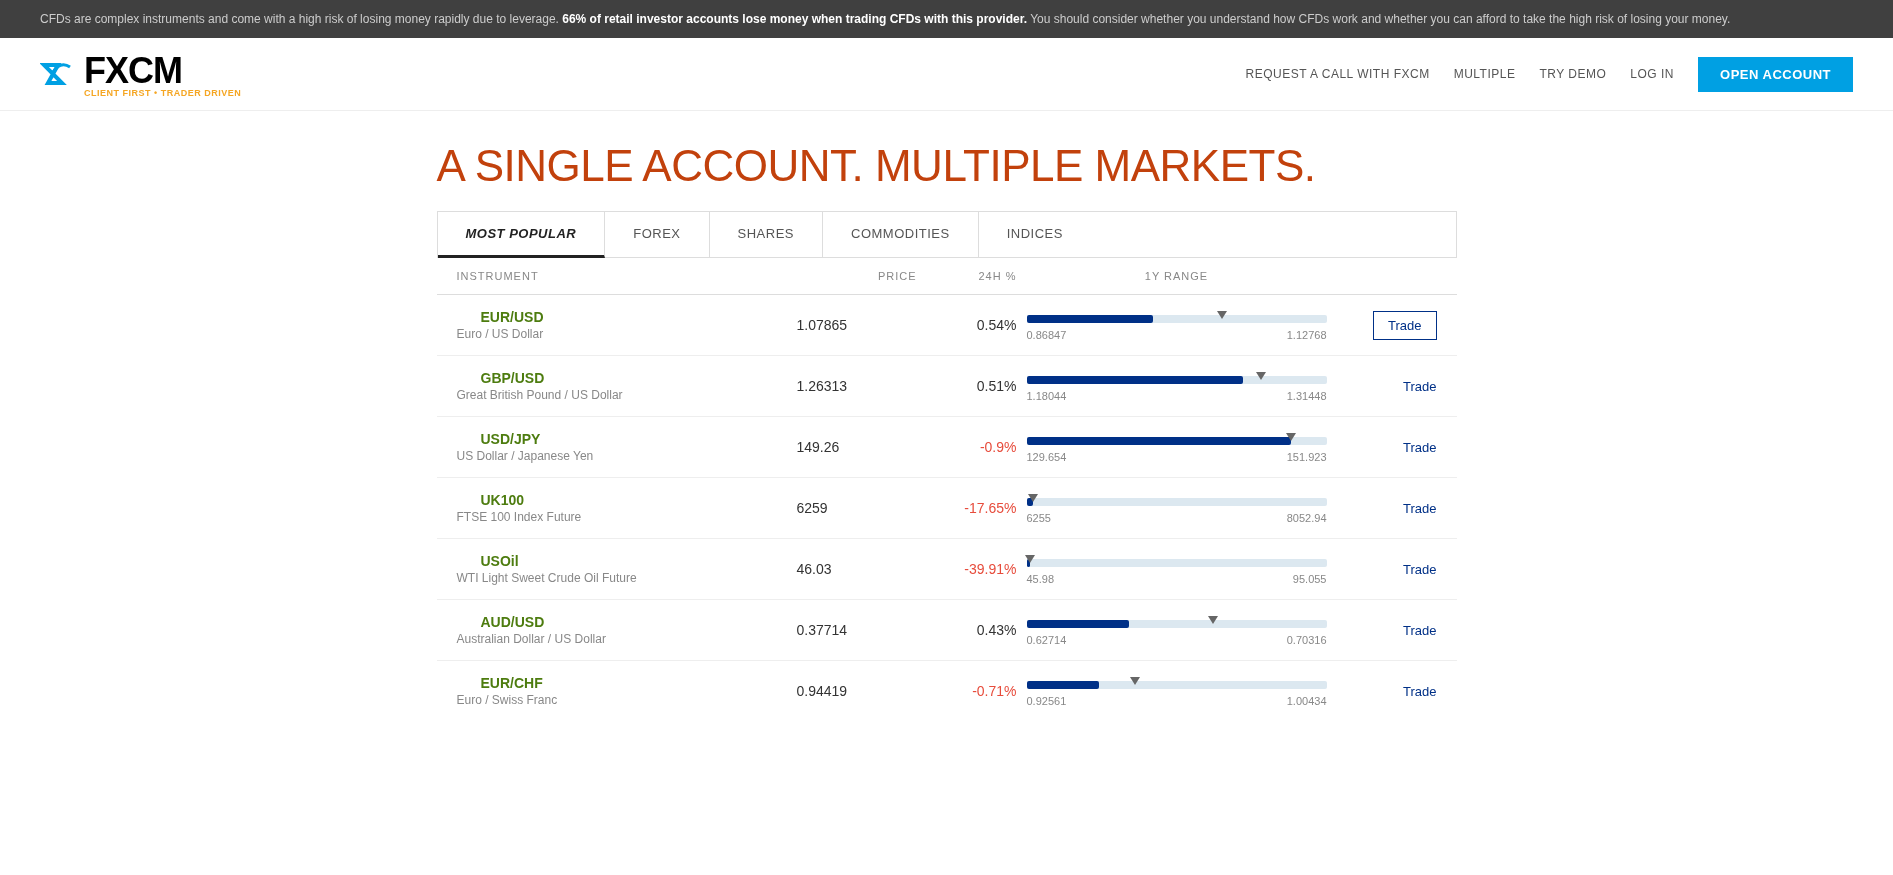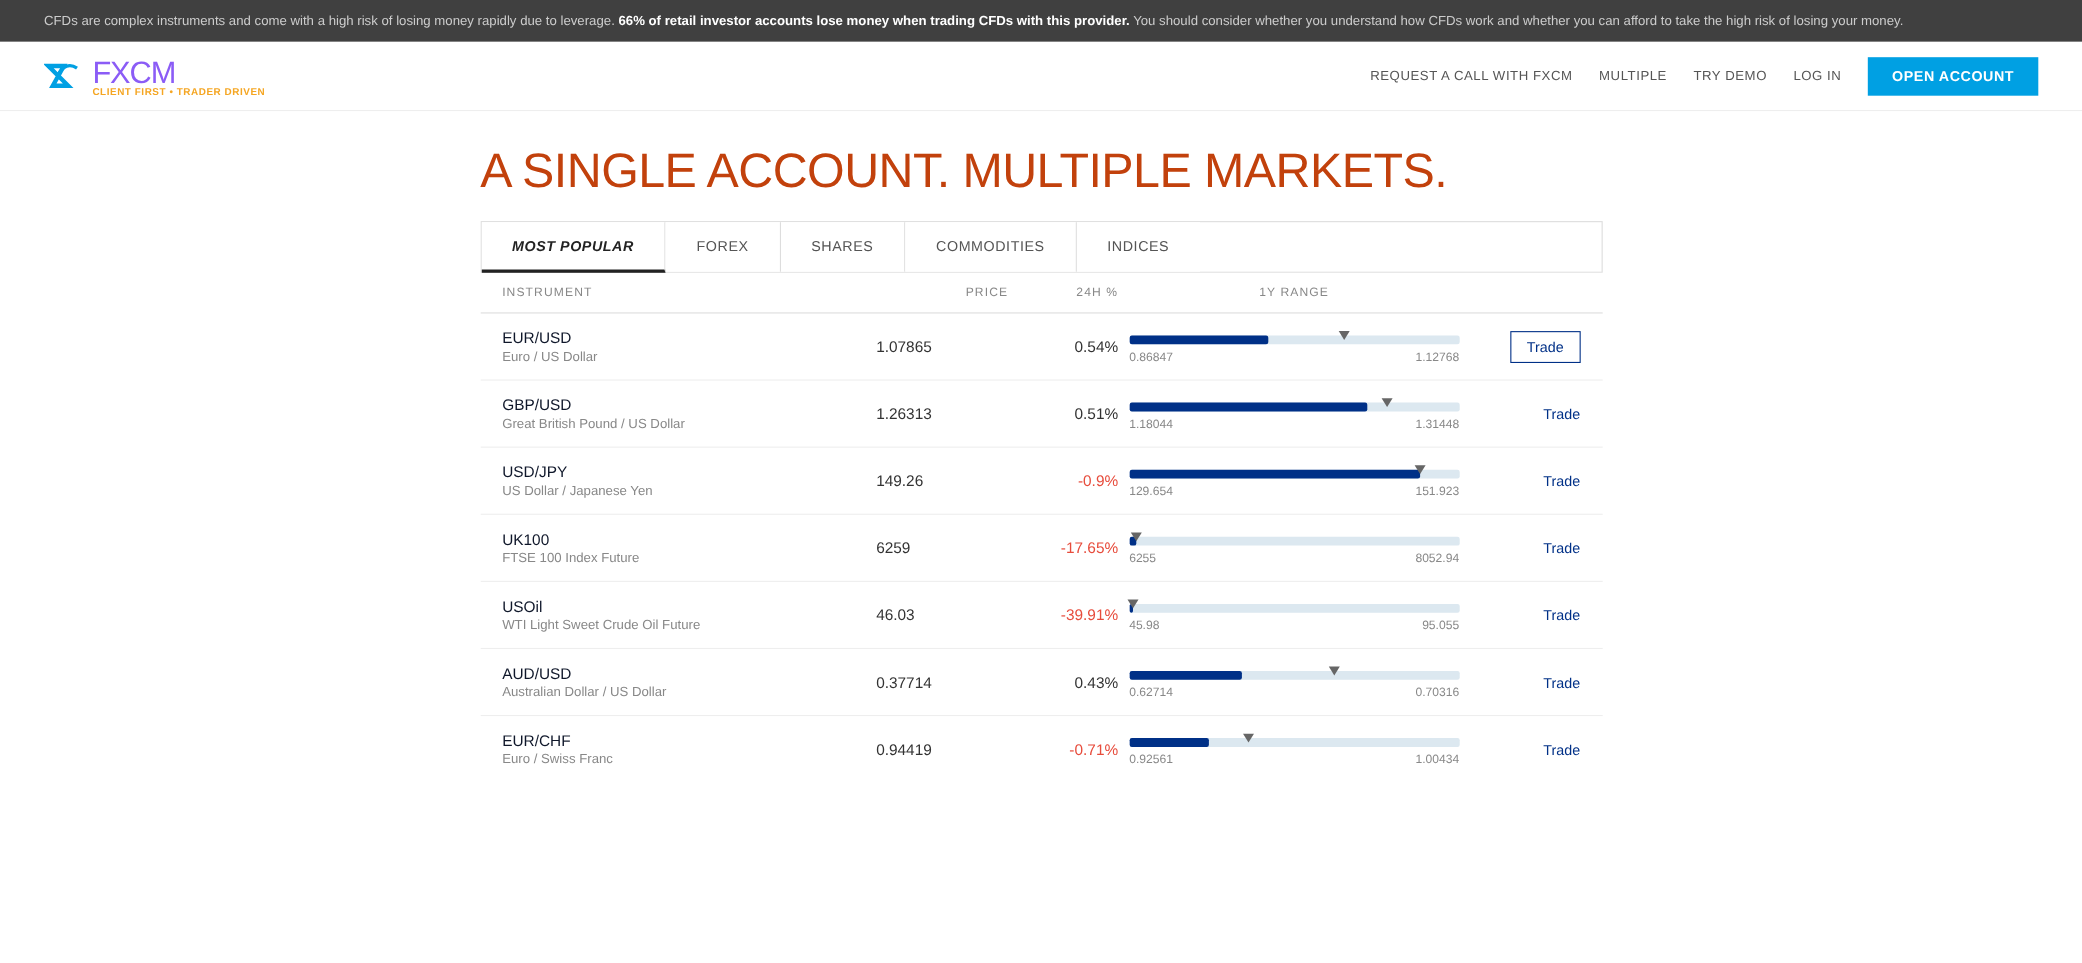--- a/index.html
+++ b/index.html
@@ -126,26 +126,27 @@
 
     .instrument-row {
       display: grid;
       grid-template-columns: 1fr 120px 100px 320px 100px;
       padding: 14px 20px;
       border-bottom: 1px solid #eee;
       align-items: center;
     }
     .instrument-row:last-child { border-bottom: none; }
     .instrument-name-link {
-      color: #0f172a;
+      color: #4d7c0f;
       font-size: 14px;
-      font-weight: normal;
+      font-weight: bold;
       text-decoration: none;
       display: block;
       cursor: pointer;
+      margin-left: 24px;
     }
     .instrument-subtitle {
       color: #888;
       font-size: 12px;
       margin-top: 2px;
     }
     .price-col {
       text-align: left;
       font-size: 14px;
       color: #333;
@@ -226,21 +227,21 @@
   <div class="logo-container">
     <div class="fxcm-logo-svg">
 
       <svg width="38" height="38" viewBox="0 0 38 38">
         <polygon points="4,10 18,10 8,28 22,28" fill="none" stroke="#00a0e3" stroke-width="4"></polygon>
         <path d="M12,19 Q20,5 30,12" fill="none" stroke="#00a0e3" stroke-width="3"></path>
       </svg>
     </div>
     <div class="logo-block">
       <div class="logo-row">
-        <span style="font-size:28px;font-weight:400;color:#8b5cf6;letter-spacing:-1px;">FXCM</span>
+        <span style="font-size:36px;font-weight:700;color:#000000;letter-spacing:-1px;">FXCM</span>
       </div>
       <div class="logo-sub">CLIENT FIRST • TRADER DRIVEN</div>
     </div>
   </div>
 
   <div class="nav-links">
     <a class="nav-link">REQUEST A CALL WITH FXCM</a>
     <a class="nav-link">MULTIPLE</a>
     <a class="nav-link">TRY DEMO</a>
     <a class="nav-link">LOG IN</a>

